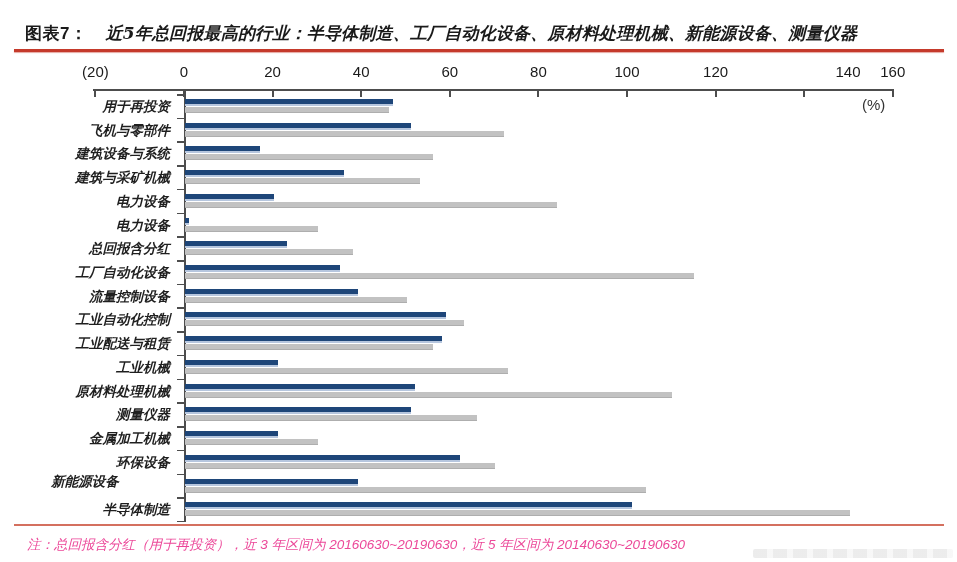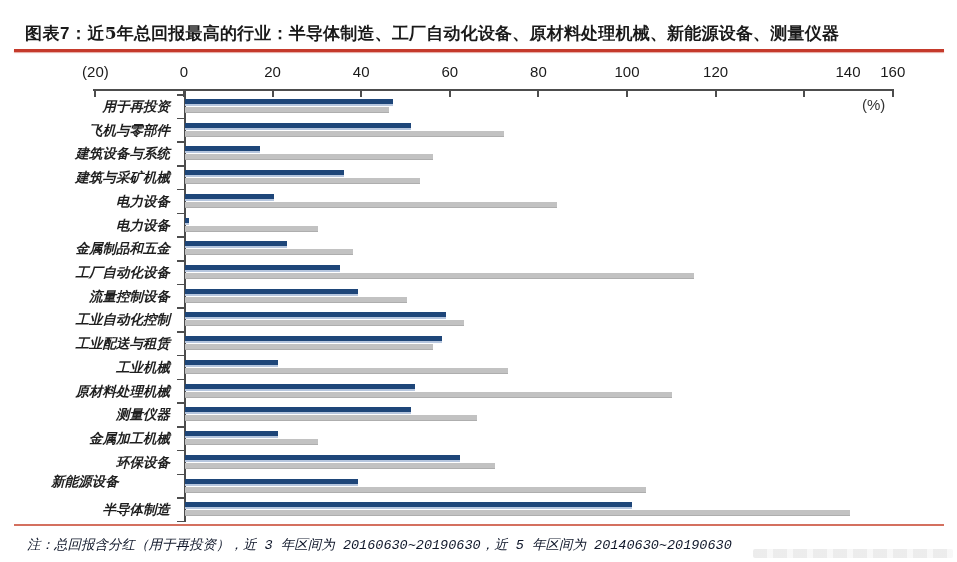--- a/index.html
+++ b/index.html
@@ -7,21 +7,21 @@
   #stage {
     position:relative; width:957px; height:562px; background:#ffffff;
     font-family:"Liberation Sans", sans-serif; overflow:hidden;
   }
   
   #title-row {
     position:absolute; left:25px; top:22px; width:920px;
     white-space:nowrap; color:#1a1a1a; font-weight:bold; font-size:17px;
   }
   #title-row .fig-label { font-family:"Liberation Sans", sans-serif; letter-spacing:.5px; }
-  #title-row .fig-title { font-family:"DejaVu Serif", serif; letter-spacing:.2px; margin-left:0; }
+  #title-row .fig-title { font-family:"DejaVu Serif", serif; font-style:italic; letter-spacing:.2px; margin-left:18px; }
   .rule-top { position:absolute; left:14px; top:49px; width:930px; height:3px; background:#c53a2b; box-shadow:0 1px 1px rgba(197,58,43,.45); }
   .rule-bottom { position:absolute; left:14px; top:524px; width:930px; height:2px; background:#d4705f; }
 
   
   .x-axis-line { position:absolute; left:93px; top:89px; width:801px; height:2px; background:#4d4d4d; }
   .x-tick { position:absolute; top:91px; width:2px; height:6px; background:#4d4d4d; }
   .x-tick-label { position:absolute; top:63px; width:60px; text-align:center; font-size:15px; color:#1a1a1a; }
   .y-axis-line { position:absolute; left:184px; top:89px; width:1.5px; height:433px; background:#4d4d4d; }
   .y-stub { position:absolute; left:177px; width:7px; height:1.5px; background:#4d4d4d; }
   #unit-label { position:absolute; left:862px; top:96px; width:50px; font-size:15px; color:#333; }
@@ -43,21 +43,21 @@
 
   
   #legend { position:absolute; left:768px; top:261px; }
   .legend-entry { display:flex; align-items:center; margin-bottom:17px; }
   .legend-swatch { width:9px; height:9px; margin-right:7px; flex:0 0 auto; }
   .legend-text { font-family:"DejaVu Serif", serif; font-style:italic; font-weight:bold; font-size:13.5px; color:#1f1f1f; white-space:nowrap; }
 
   
   #footnote {
     position:absolute; left:27px; top:536px; width:900px; white-space:nowrap;
-    font-family:Liberation Mono, monospace; font-style:italic; font-size:13.5px; color:#0f172a;
+    font-family:Liberation Sans, sans-serif; font-style:italic; font-size:13.5px; color:#ec4899;
   }
   #watermark-smudge {
     position:absolute; left:753px; top:549px; width:200px; height:9px; opacity:.16;
     background:repeating-linear-gradient(90deg,#8a8a8a 0 14px,#cfcfcf 14px 20px);
     border-radius:2px;
   }
 </style>
 </head>
 <body>
 
@@ -104,21 +104,21 @@
       <div class="bar-5y" style="top: 154.44px; width: 248.08px;"></div>
       <div class="cat-label" style="top: 167.16px;">建筑与采矿机械</div>
       <div class="bar-3y" style="top: 170.16px; width: 159.48px;"></div>
       <div class="bar-5y" style="top: 178.16px; width: 234.79px;"></div>
       <div class="cat-label" style="top: 190.88px;">电力设备</div>
       <div class="bar-3y" style="top: 193.88px; width: 88.6px;"></div>
       <div class="bar-5y" style="top: 201.88px; width: 372.12px;"></div>
       <div class="cat-label" style="top: 214.6px;">电力设备</div>
       <div class="bar-3y" style="top: 217.6px; width: 4.43px;"></div>
       <div class="bar-5y" style="top: 225.6px; width: 132.9px;"></div>
-      <div class="cat-label" style="top: 238.32px;">金属制品和五金</div>
+      <div class="cat-label" style="top: 238.32px;">总回报含分红</div>
       <div class="bar-3y" style="top: 241.32px; width: 101.89px;"></div>
       <div class="bar-5y" style="top: 249.32px; width: 168.34px;"></div>
       <div class="cat-label" style="top: 262.04px; padding-left: 28px;">工厂自动化设备</div>
       <div class="bar-3y" style="top: 265.04px; width: 155.05px;"></div>
       <div class="bar-5y" style="top: 273.04px; width: 509.45px;"></div>
       <div class="cat-label" style="top: 285.76px;">流量控制设备</div>
       <div class="bar-3y" style="top: 288.76px; width: 172.77px;"></div>
       <div class="bar-5y" style="top: 296.76px; width: 221.5px;"></div>
       <div class="cat-label" style="top: 309.48px;">工业自动化控制</div>
       <div class="bar-3y" style="top: 312.48px; width: 261.37px;"></div>

